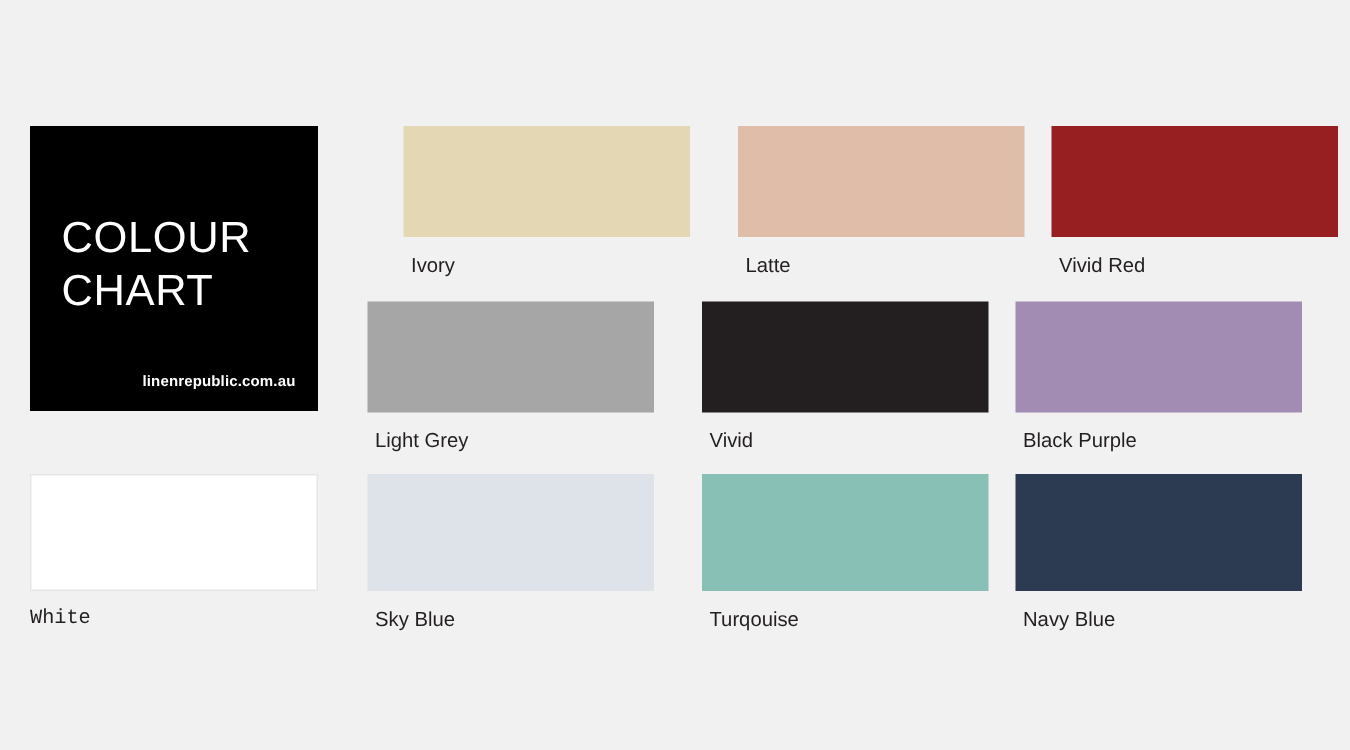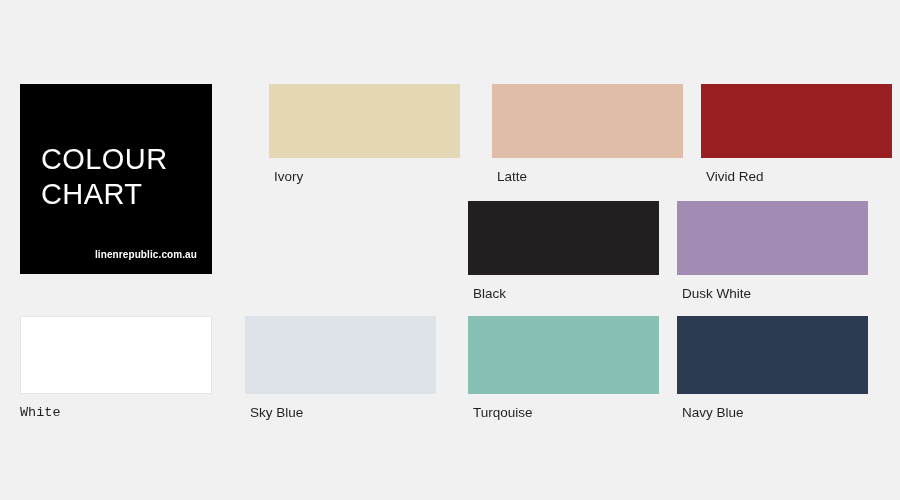--- a/index.html
+++ b/index.html
@@ -108,29 +108,33 @@
   <div class="cell col-3 row-1">
     <div class="swatch" style="background: rgb(224, 189, 168);"></div>
     <div class="label">Latte</div>
   </div>
 
   <div class="cell col-4 row-1">
     <div class="swatch" style="background: rgb(151, 31, 34);"></div>
     <div class="label">Vivid Red</div>
   </div>
 
+  <div class="cell col-2 row-2">
+    <div class="swatch" style="background: rgb(166, 166, 166);"></div>
+    <div class="label">Light Grey</div>
+  </div>
 
   <div class="cell col-3 row-2">
     <div class="swatch" style="background: rgb(35, 31, 32);"></div>
-    <div class="label">Black</div>
+    <div class="label">Vivid</div>
   </div>
 
   <div class="cell col-4 row-2">
     <div class="swatch" style="background: rgb(163, 140, 180);"></div>
-    <div class="label">Dusk White</div>
+    <div class="label">Black Purple</div>
   </div>
 
   <div class="cell col-1 row-3">
     <div class="swatch bordered" style="background: rgb(255, 255, 255);"></div>
     <div class="label flush">White</div>
   </div>
 
   <div class="cell col-2 row-3">
     <div class="swatch" style="background: rgb(221, 227, 232);"></div>
     <div class="label">Sky Blue</div>

